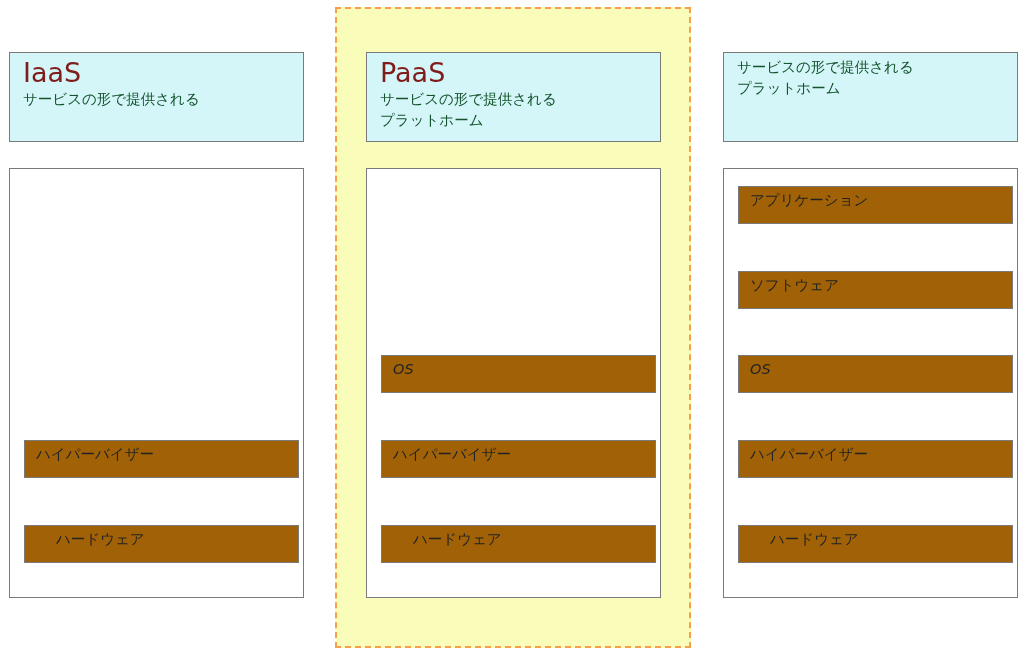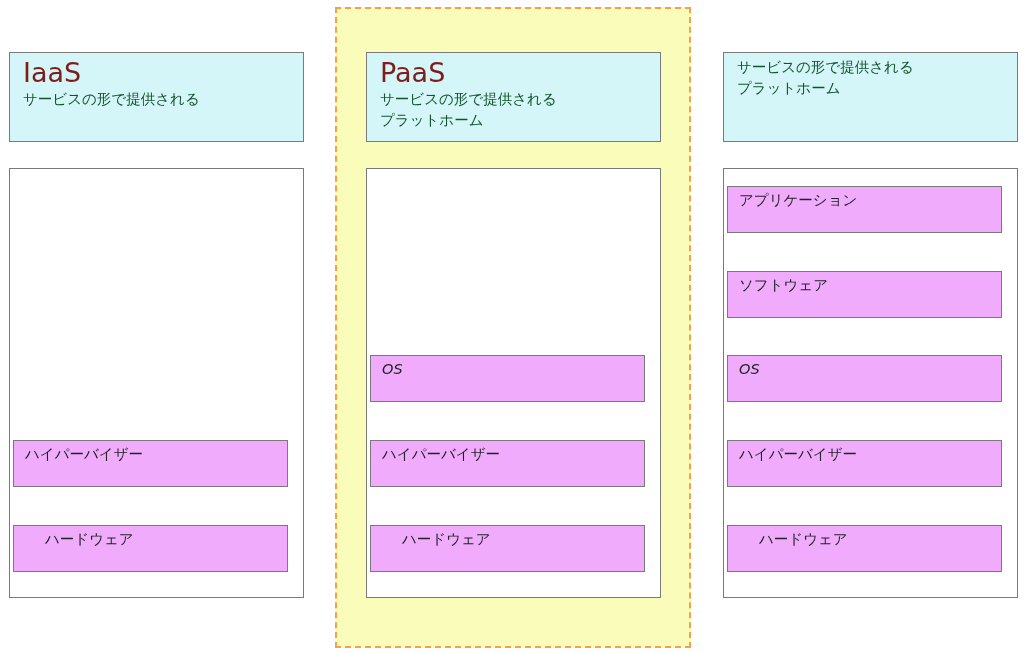--- a/index.html
+++ b/index.html
@@ -29,23 +29,23 @@
   .header .sub {
     font-size: 14.5px; line-height: 21px; color: #14532d;
   }
   .body-box {
     position: absolute; top: 168px; width: 295px; height: 430px;
     box-sizing: border-box;
     background: #ffffff;
     border: 1px solid #7a7a7a;
   }
   .layer {
-    position: absolute; left: 3px; width: 275px; height: 47px;
+    position: absolute; left: 14px; width: 275px; height: 38px;
     box-sizing: border-box;
-    background: #f0abfc;
+    background: #a16207;
     border: 1px solid #7a7a7a;
     padding: 3px 0 0 11px;
     font-size: 14.5px; line-height: 20px; color: #222;
   }
   .col-iaas { left: 9px; }
   .col-paas { left: 366px; }
   .col-saas { left: 723px; }
   .r1 { top: 17px; }
   .r2 { top: 102px; }
   .r3 { top: 186px; font-style: italic; }

